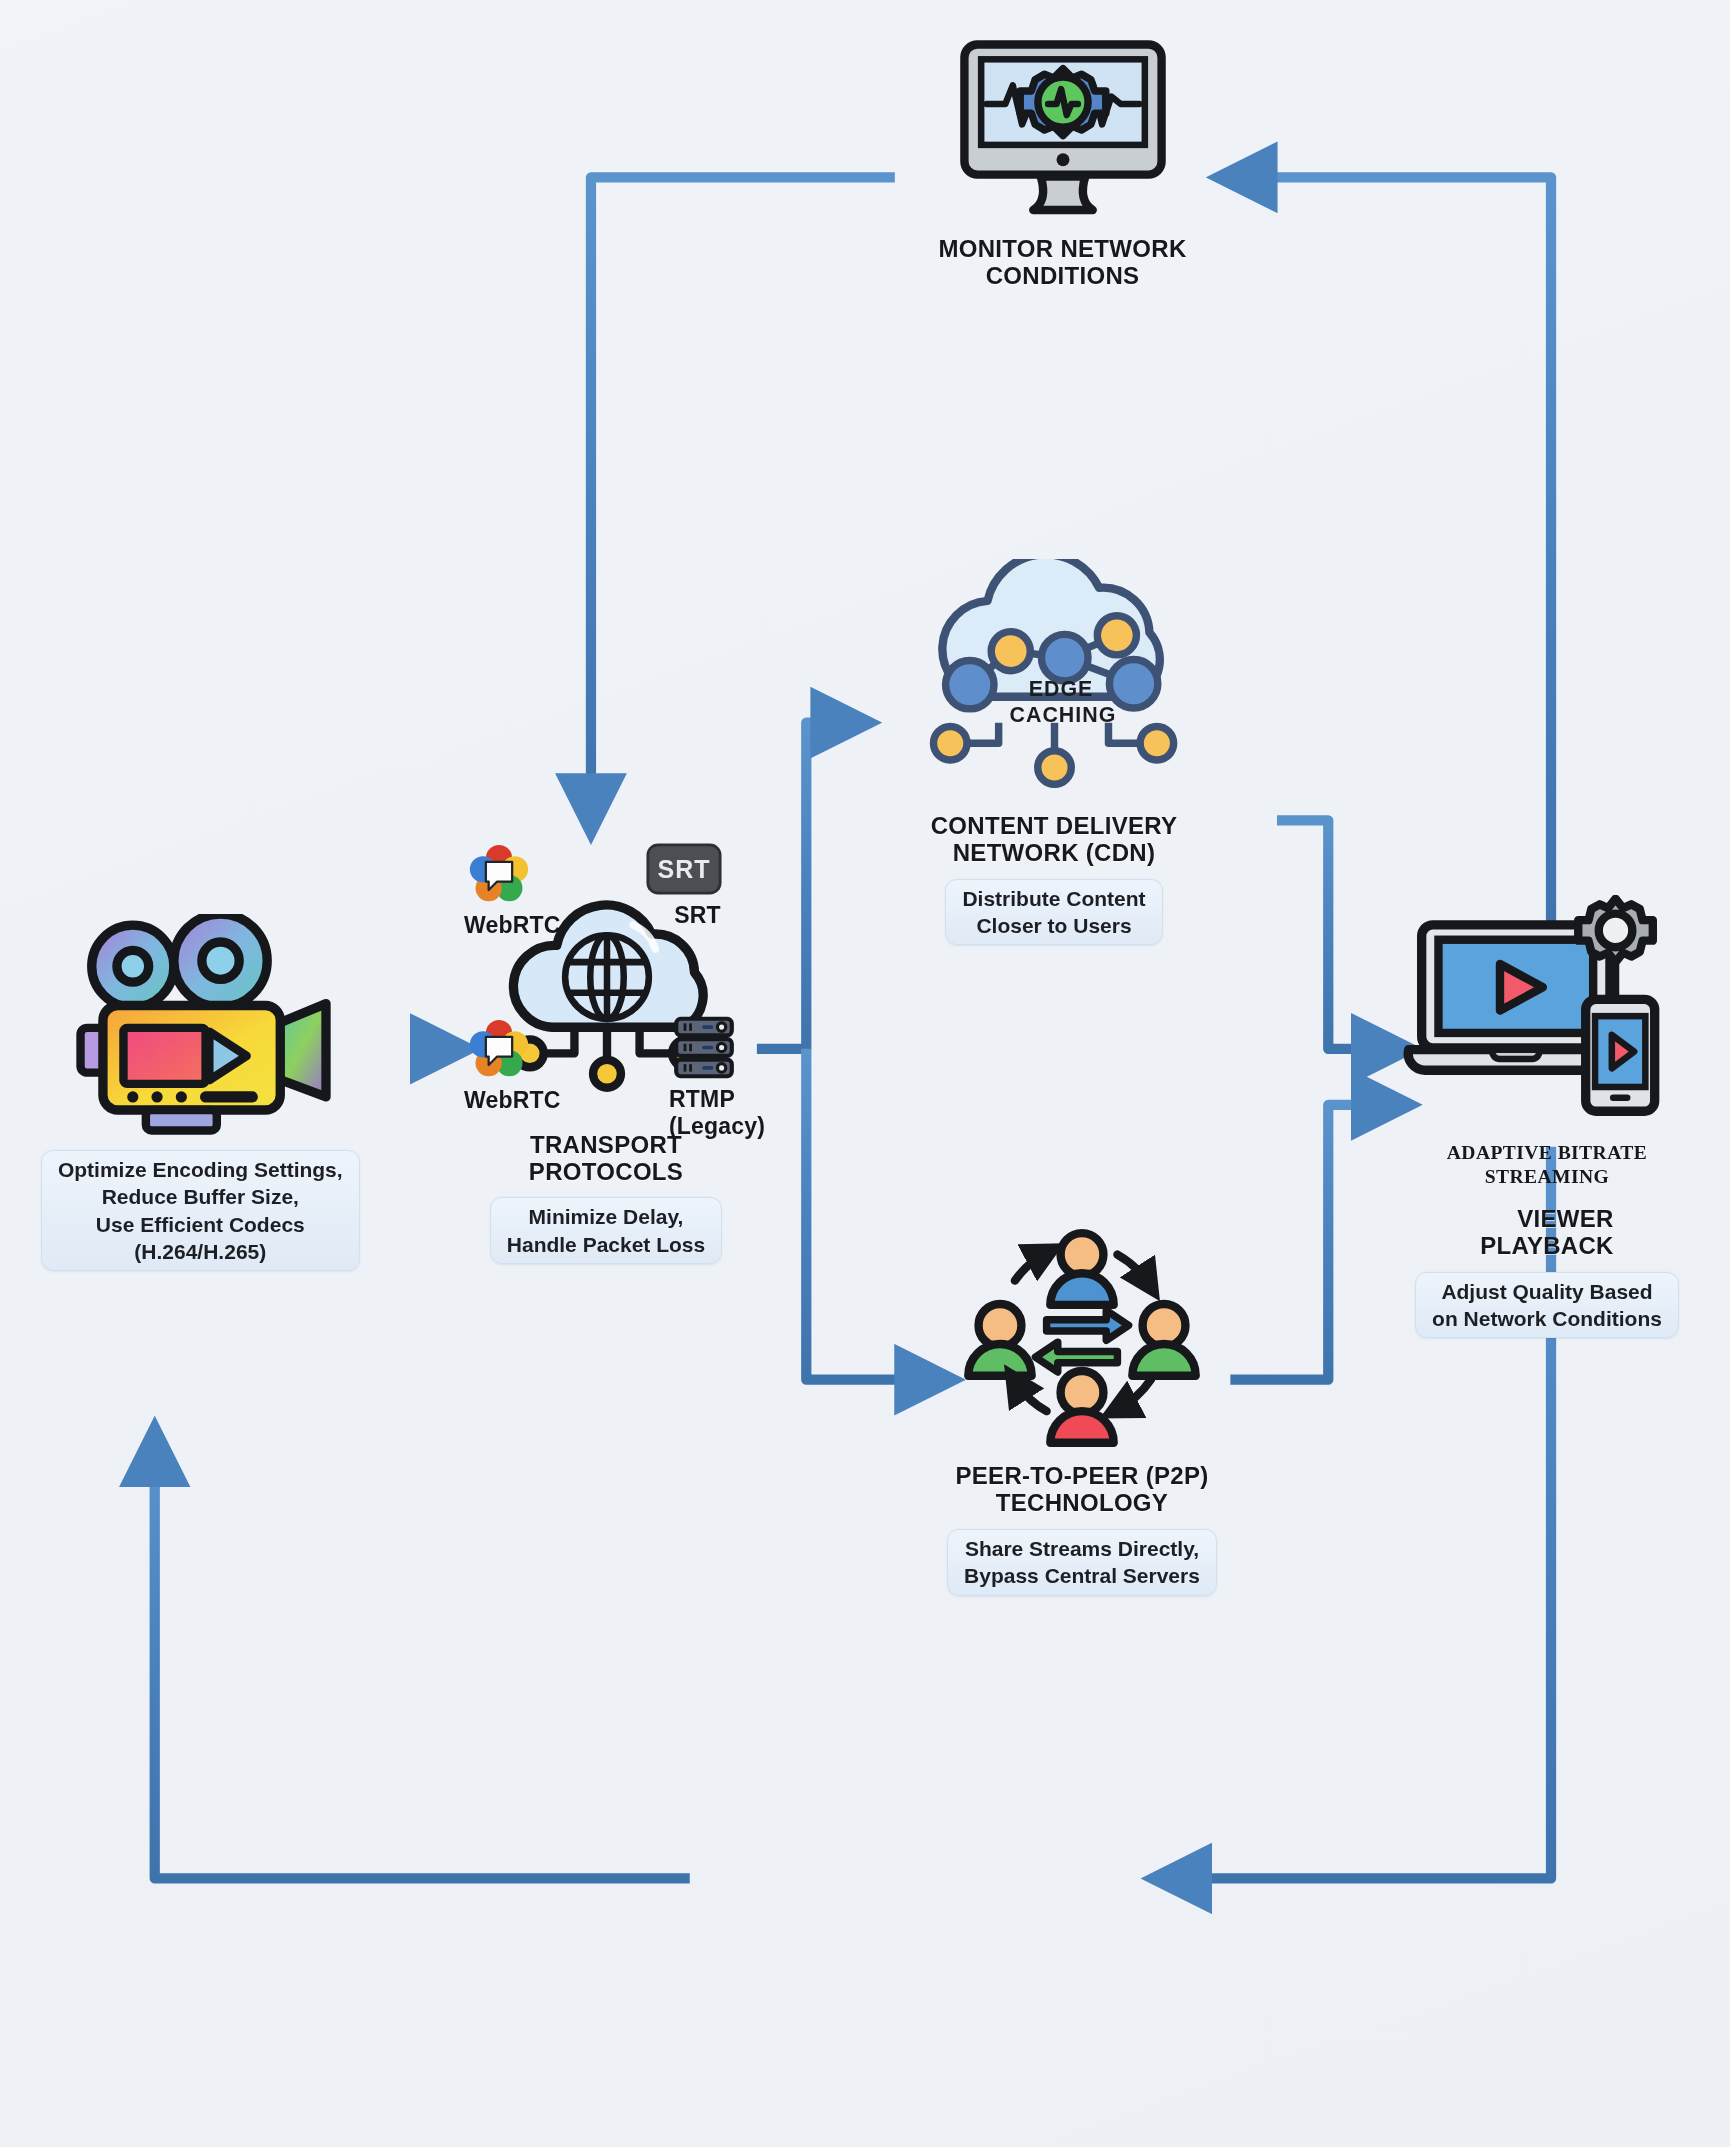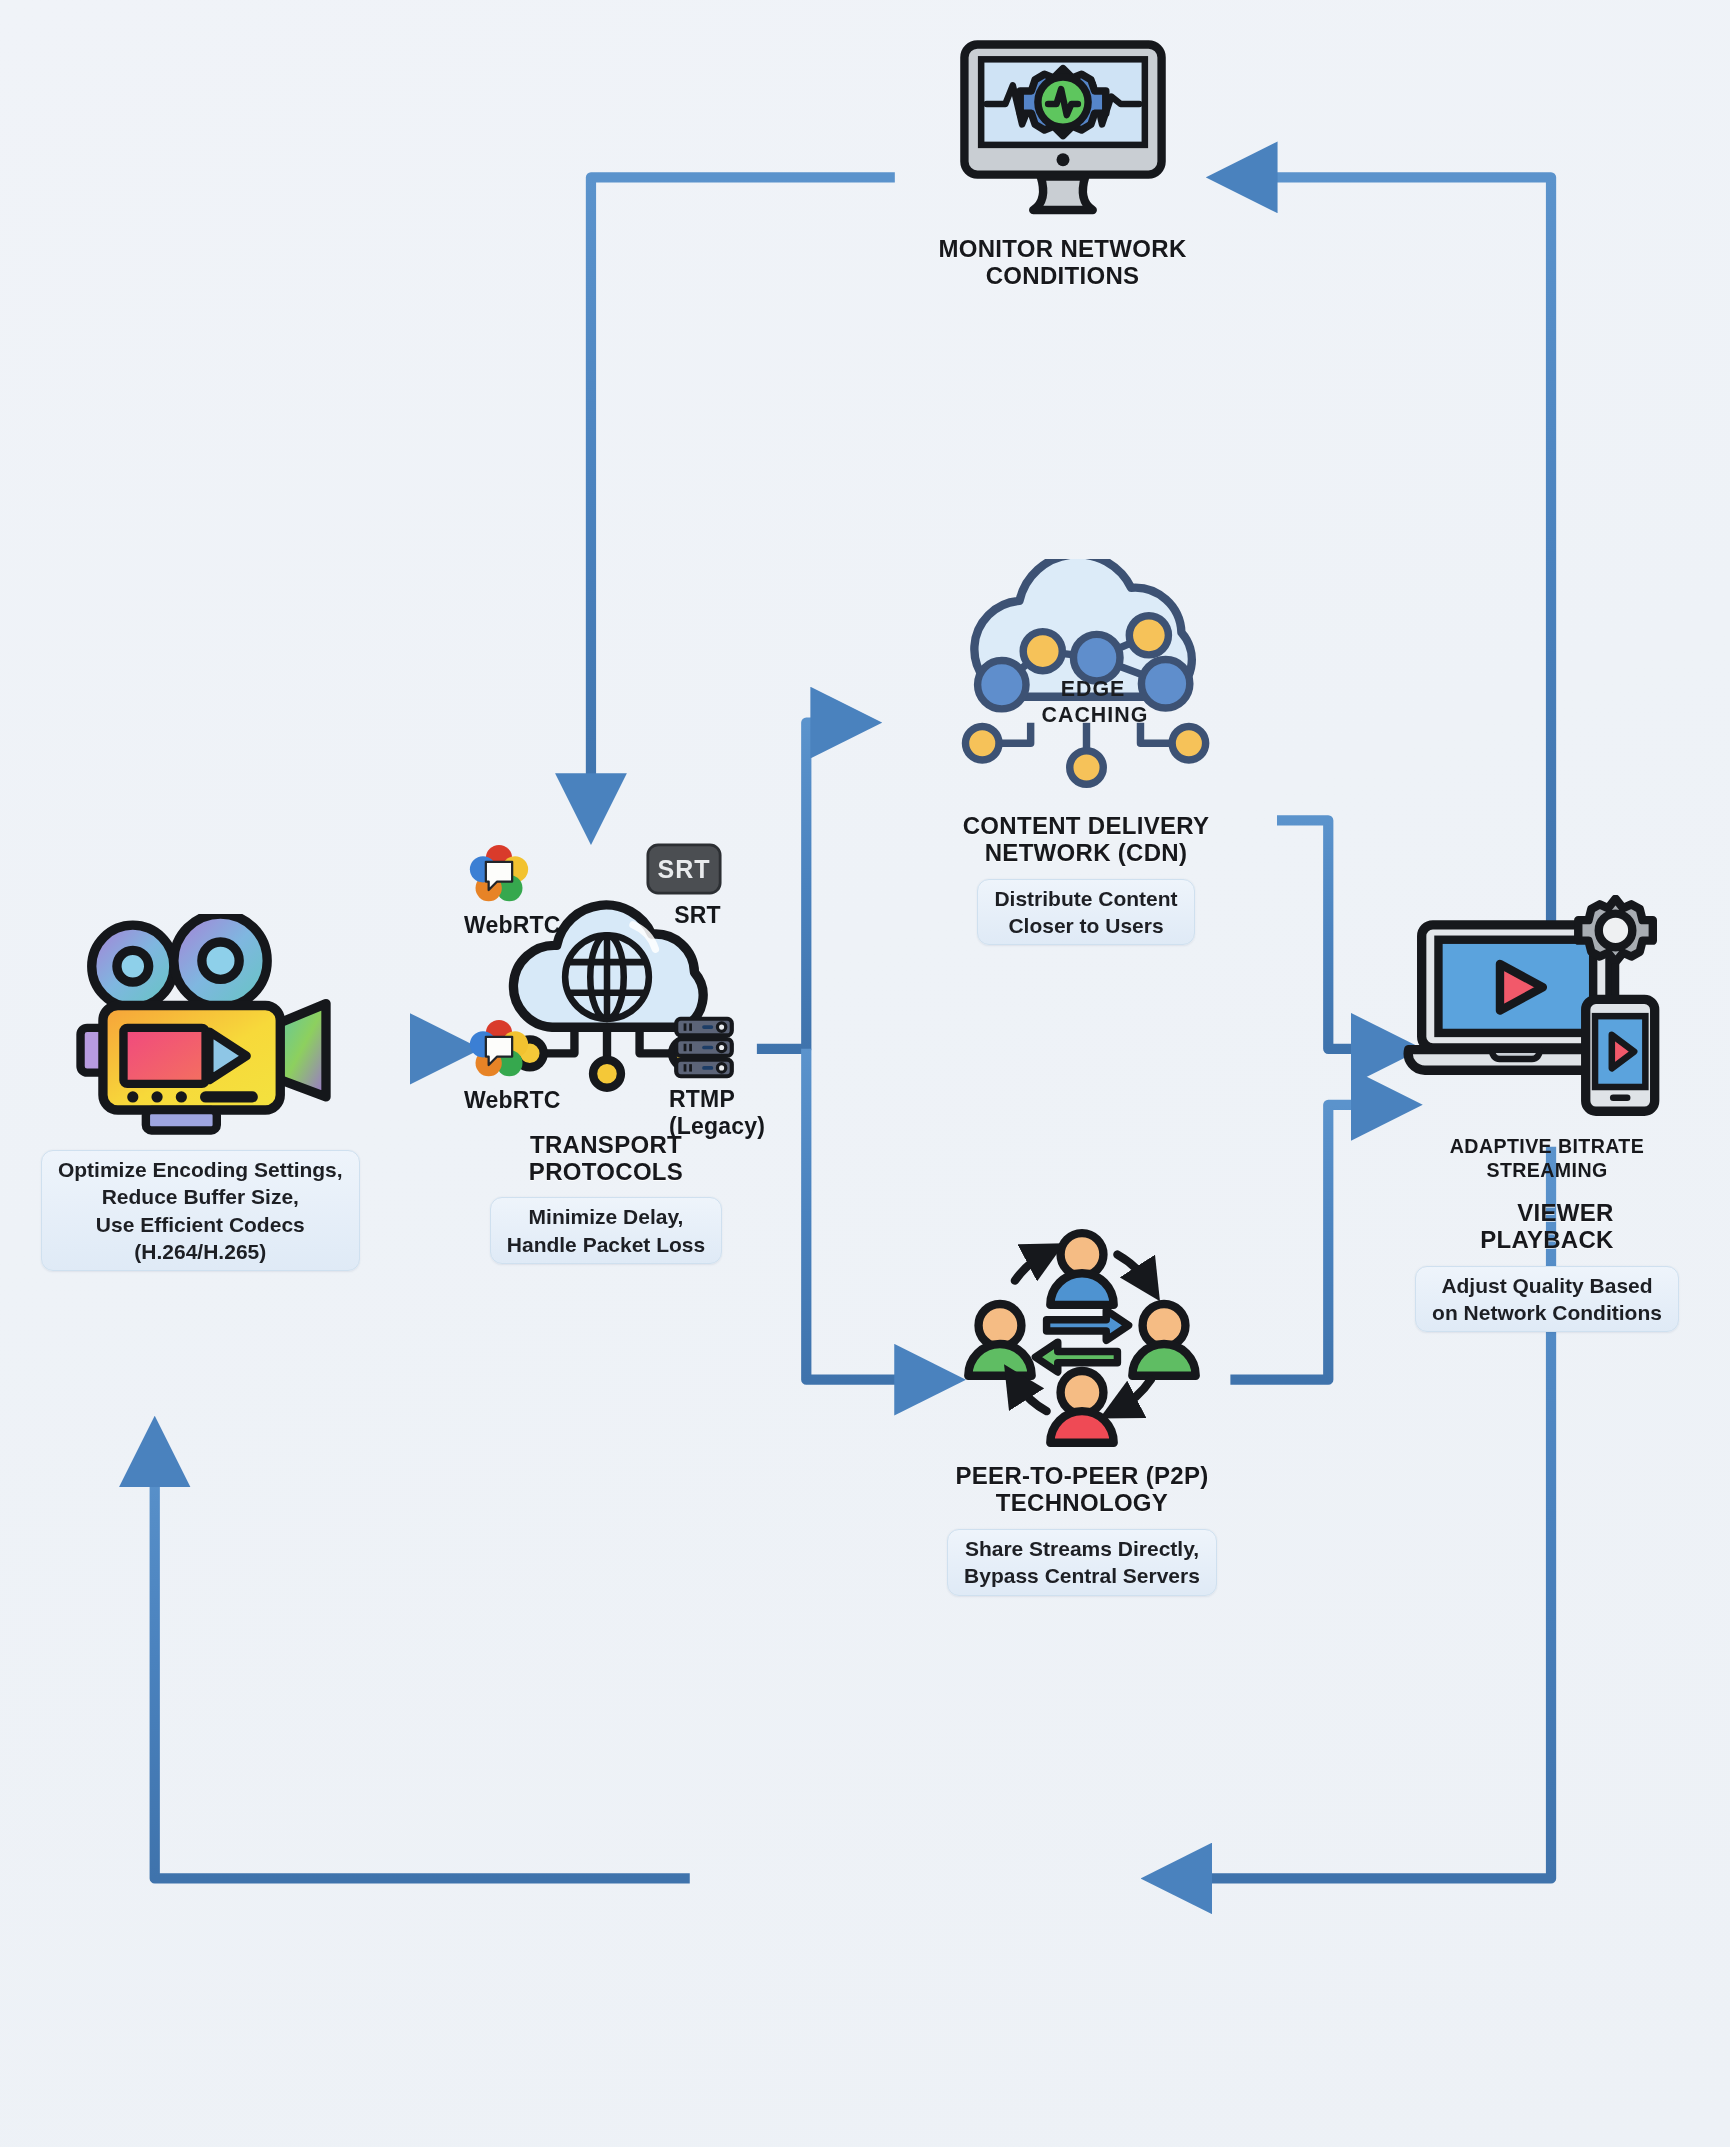--- a/index.html
+++ b/index.html
@@ -40,21 +40,21 @@
     text-align:center; line-height:1.22; letter-spacing:0.4px;
   }
   .protolabel{ font-size:23px; font-weight:700; color:#15171b; letter-spacing:0.2px;margin-left:27px; }
   .cloudtext{
     position:absolute; font-size:21.4px; font-weight:700; color:#1a1c20;
     text-align:center; line-height:1.2; letter-spacing:1px;
   }
 
   
   #n-monitor   { left:839px;  top:37px;   width:447px; }
-  #n-cdn       { left:890px;  top:559px;  width:392px; }
+  #n-cdn       { left:858px;  top:559px;  width:392px; }
   #n-transport { left:429px;  top:858px;  width:354px; }
   #n-capture   { left:9.3px;   top:914px;  width:382px; }
   #n-viewer    { left:1370px; top:895px;  width:354px; }
   #n-p2p       { left:886px;  top:1221px; width:392px; }
   #n-test      { left:736px;  top:1781px; width:392px; }
 
   .proto-grid{ position:relative; width:308px; height:270px; }
   .proto-cell{ position:absolute; display:flex; flex-direction:column; align-items:center; gap:3.7px; }
 </style>
 </head>
@@ -320,21 +320,21 @@
           <circle r="18" fill="#eef0f2" stroke="#16181c" stroke-width="9"></circle>
         </g>
         <path d="M228,74 L228,118" stroke="#16181c" stroke-width="8"></path>
 
         <rect x="196" y="112" width="74" height="120" rx="11" fill="#dfe3e7" stroke="#16181c" stroke-width="10"></rect>
         <rect x="206" y="130" width="54" height="76" fill="#5ba3dd" stroke="#16181c" stroke-width="7"></rect>
         <path d="M224,150 L248,168 L224,186 Z" fill="#f2596a" stroke="#16181c" stroke-width="7" stroke-linejoin="round"></path>
         <rect x="222" y="214" width="22" height="7" rx="3.5" fill="#16181c"></rect>
       </svg>
     </div>
-    <div class="sublabel" style="margin-top:7px;">
+    <div class="sublabel" style="margin-top:13px;font-family:Liberation Serif, serif;">
       <div>ADAPTIVE BITRATE</div>
       <div>STREAMING</div>
     </div>
     <div class="title t-lg" style="margin-top:17px;text-align:right;">
       <div>VIEWER</div>
       <div>PLAYBACK</div>
     </div>
     <div class="chip">Adjust Quality Based
 on Network Conditions</div>
   </div>

